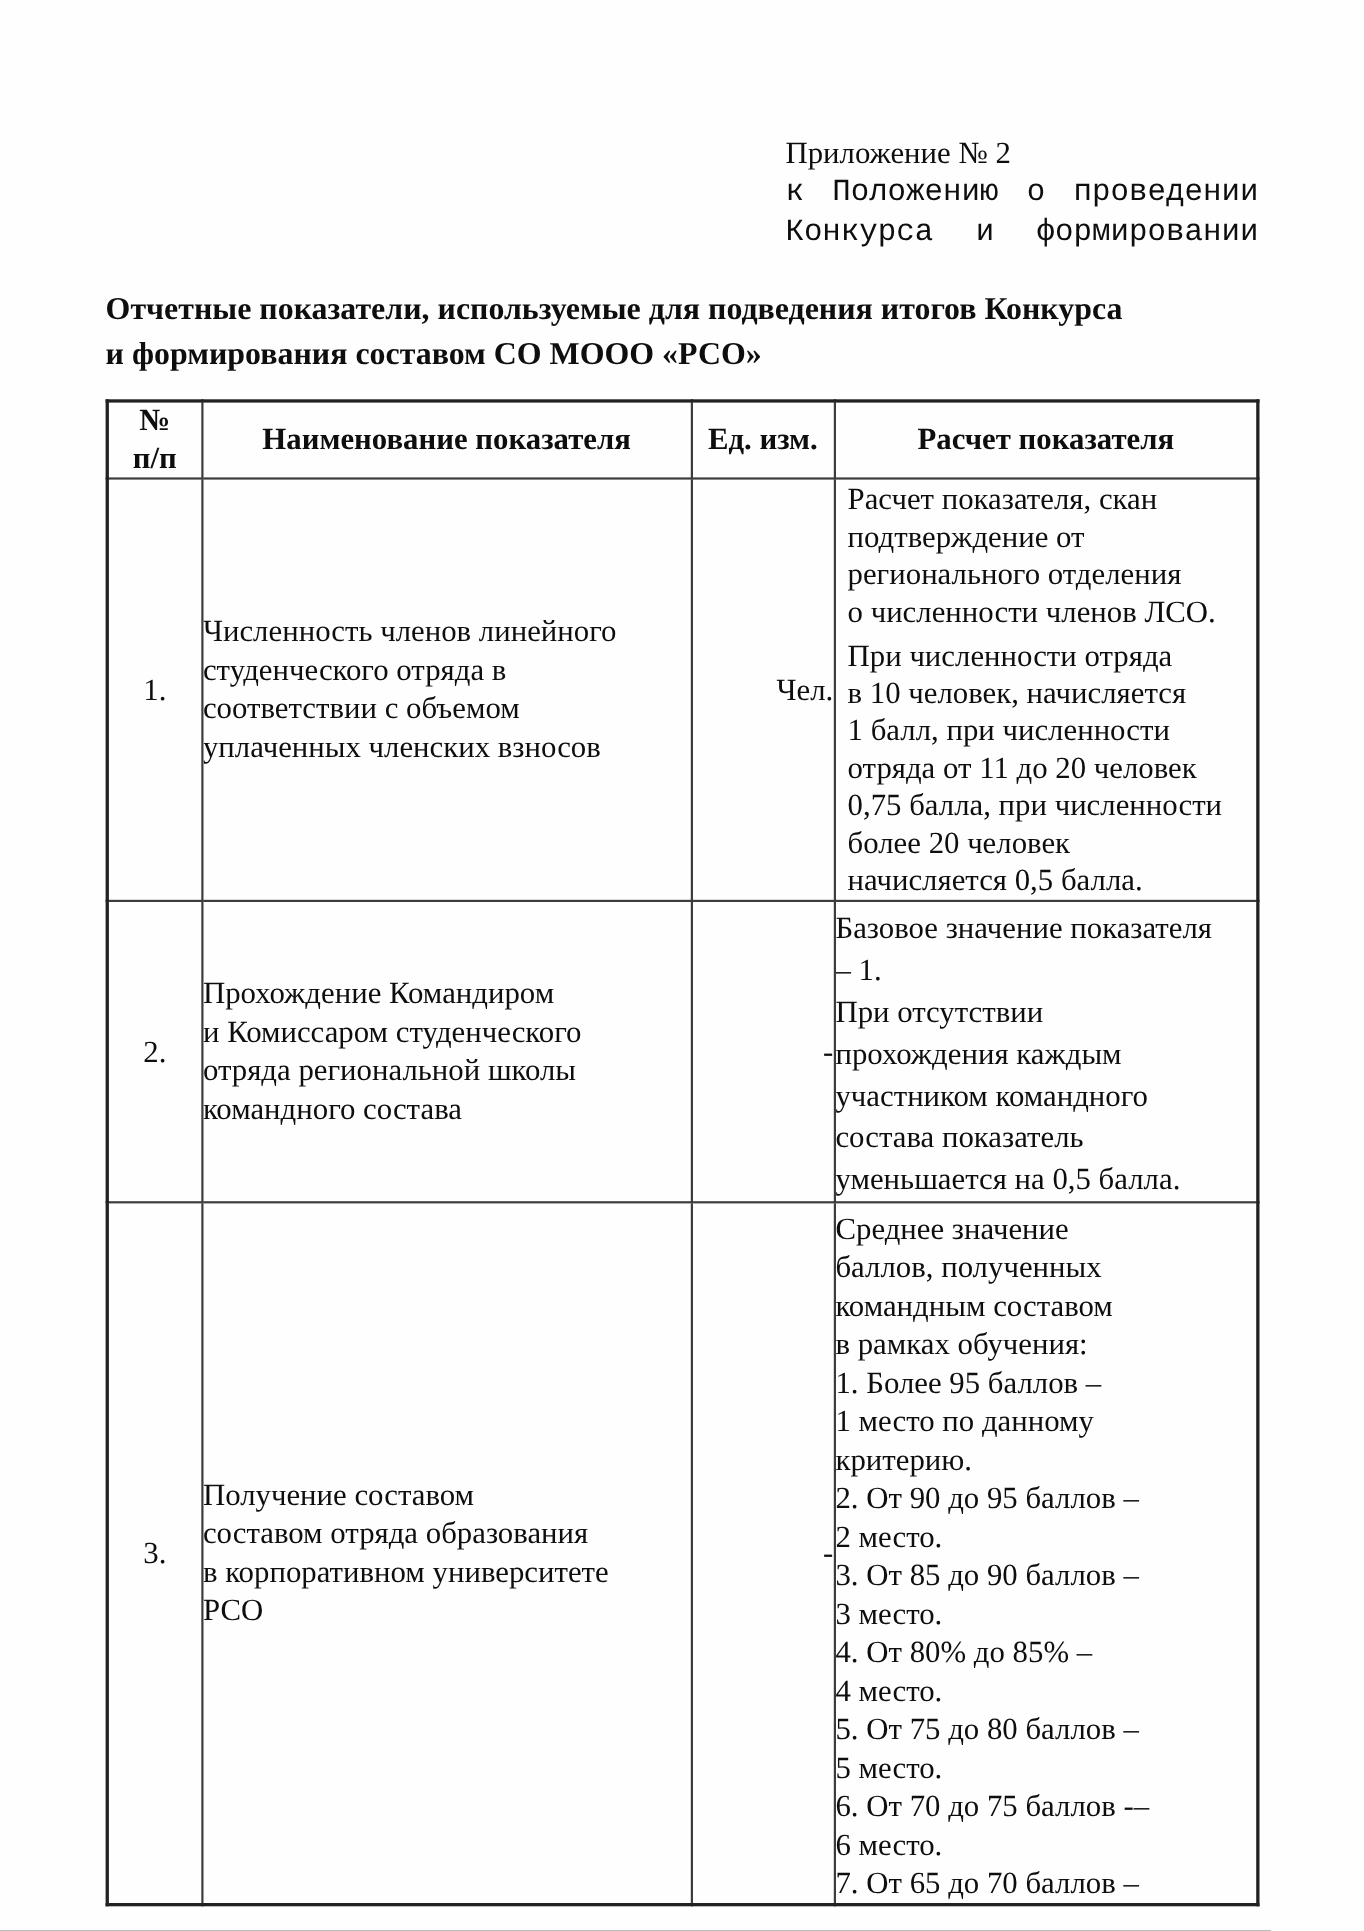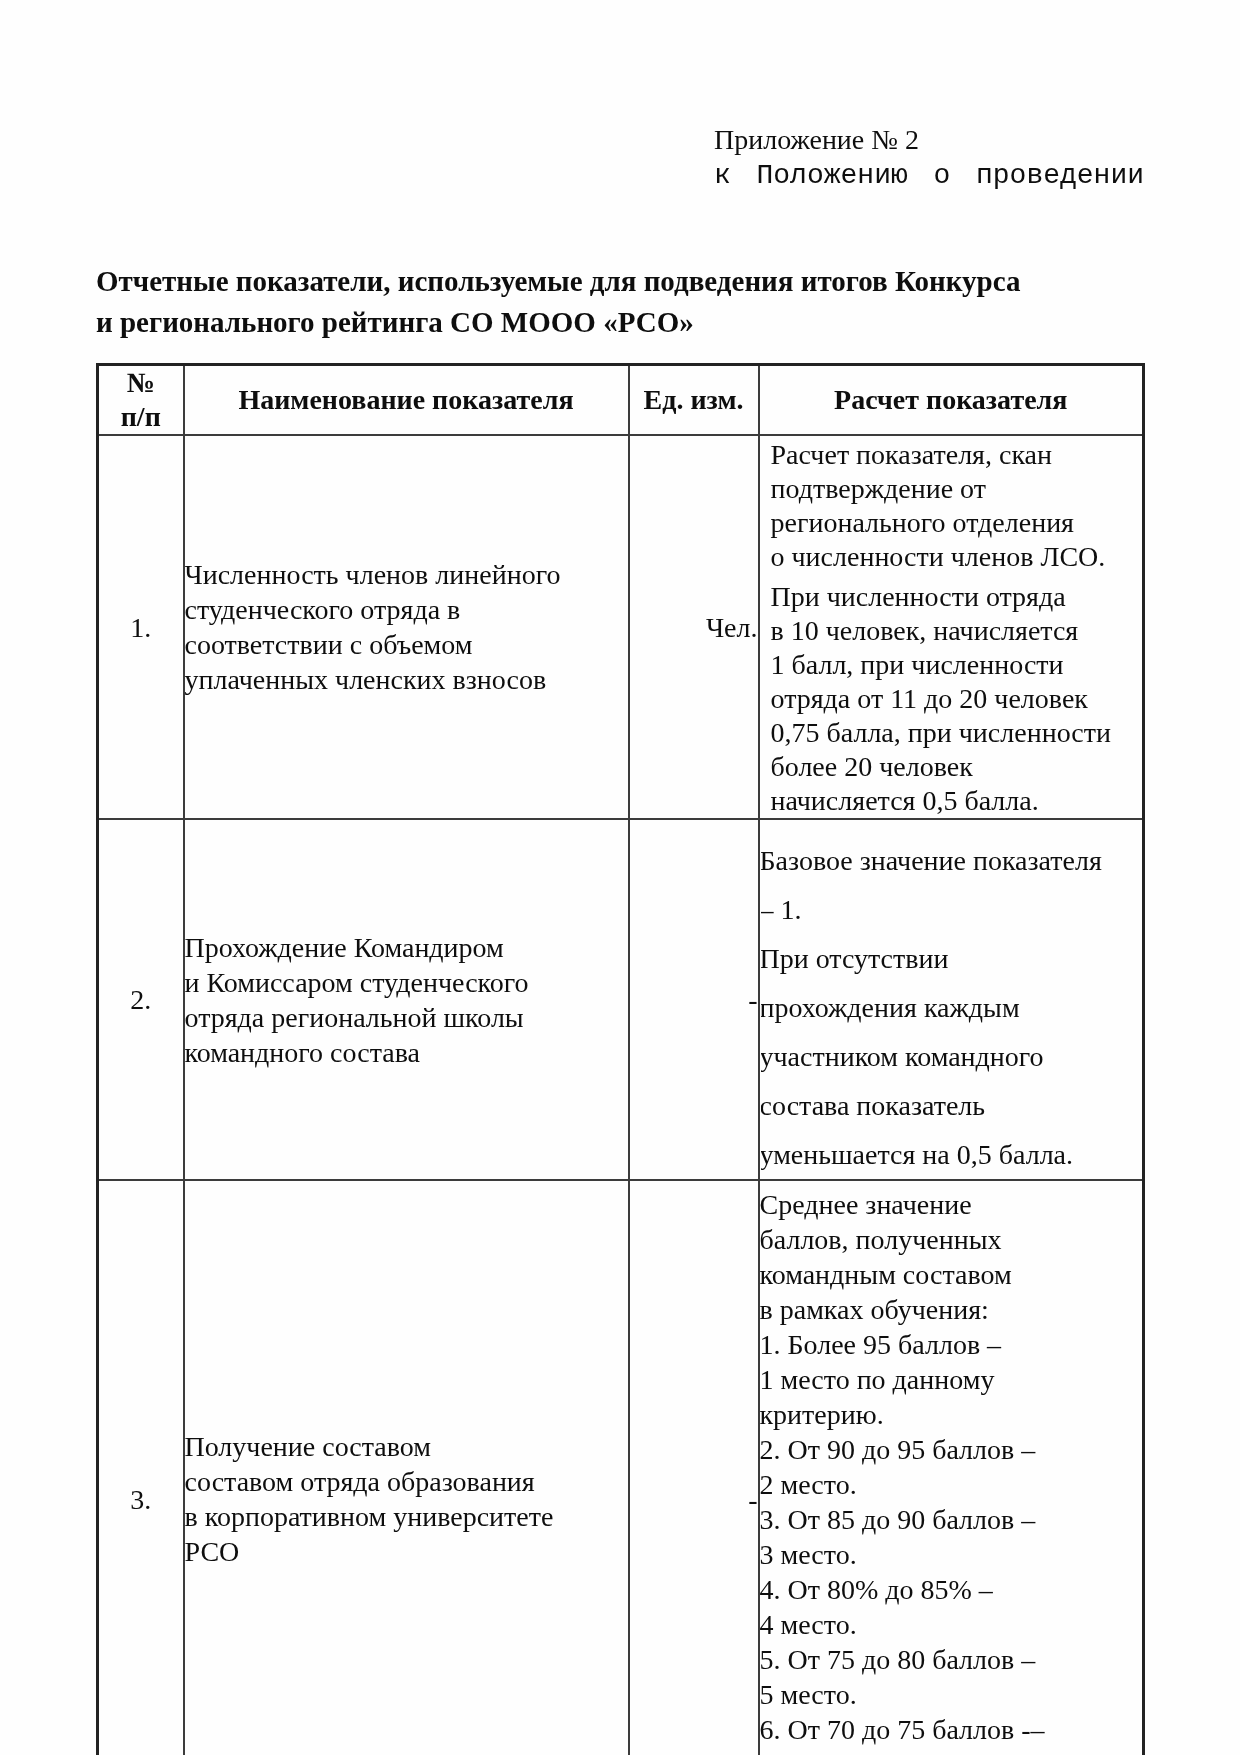--- a/index.html
+++ b/index.html
@@ -42,37 +42,38 @@
   table.main{border:3px solid #222;}
   th.hdr{font-weight:bold;text-align:center;line-height:34px;}
   td.num-cell{text-align:center;line-height:35px;}
   td.name-cell{text-align:left;padding-left:9px;padding-right:4px;line-height:35px;}
   td.unit-cell{text-align:right;line-height:35px;}
   td.calc-cell{
     text-align:left;vertical-align:top;
     padding:4px 4px 0 10px;line-height:35px;
   }
   tr.row1 td.calc-cell{line-height:34px;padding-top:2px;}
-  tr.row2 td.calc-cell{line-height:49px;padding-top:16px;border-radius:11px;}
+  tr.row2 td.calc-cell{line-height:38px;padding-top:6px;}
   tr.row3 td.calc-cell{padding-top:6px;}
   .calc-p2{margin-top:6px;}
 </style>
 </head>
 <body>
 
 <div class="page">
 
   <div class="appendix">
     <span class="appendix-line">Приложение № 2</span>
     <span class="appendix-line just">к Положению о проведении</span>
+    <span class="appendix-line just">Конкурса и формировании</span>
   </div>
 
   <div class="doc-title">
     <div>Отчетные показатели, используемые для подведения итогов Конкурса</div>
-    <div>и регионального рейтинга СО МООО «РСО»</div>
+    <div>и формирования составом СО МООО «РСО»</div>
   </div>
 
   <table class="main">
     <colgroup>
       <col style="width:86px">
       <col style="width:445px">
       <col style="width:130px">
       <col style="width:385px">
     </colgroup>
     <tbody>

